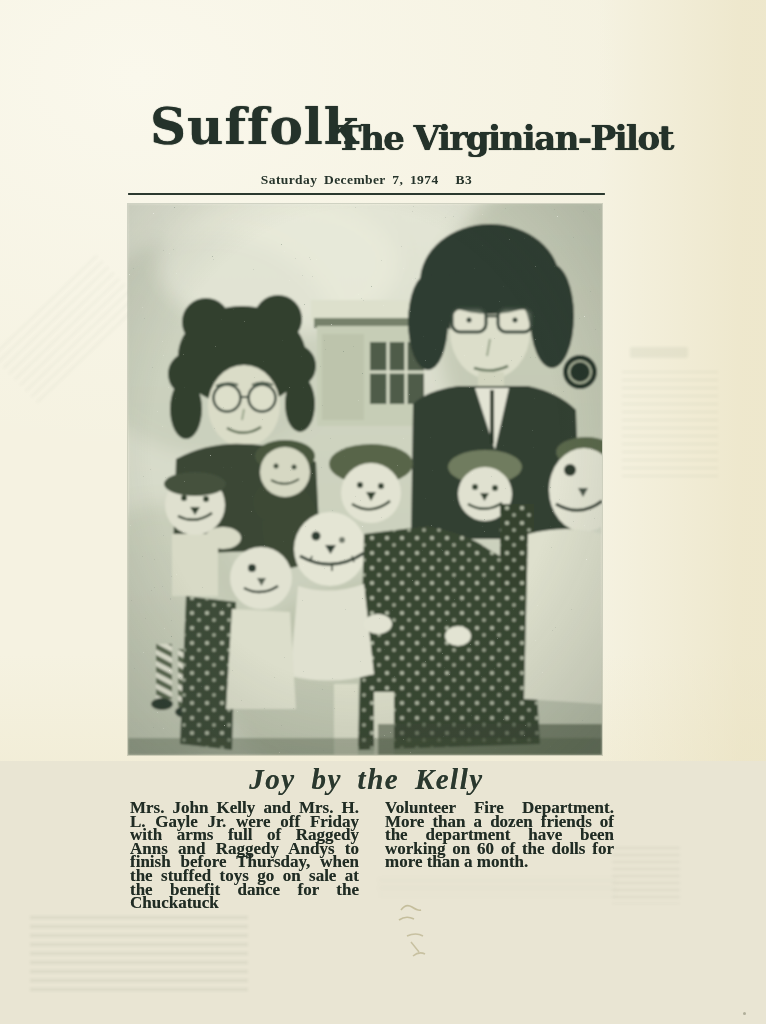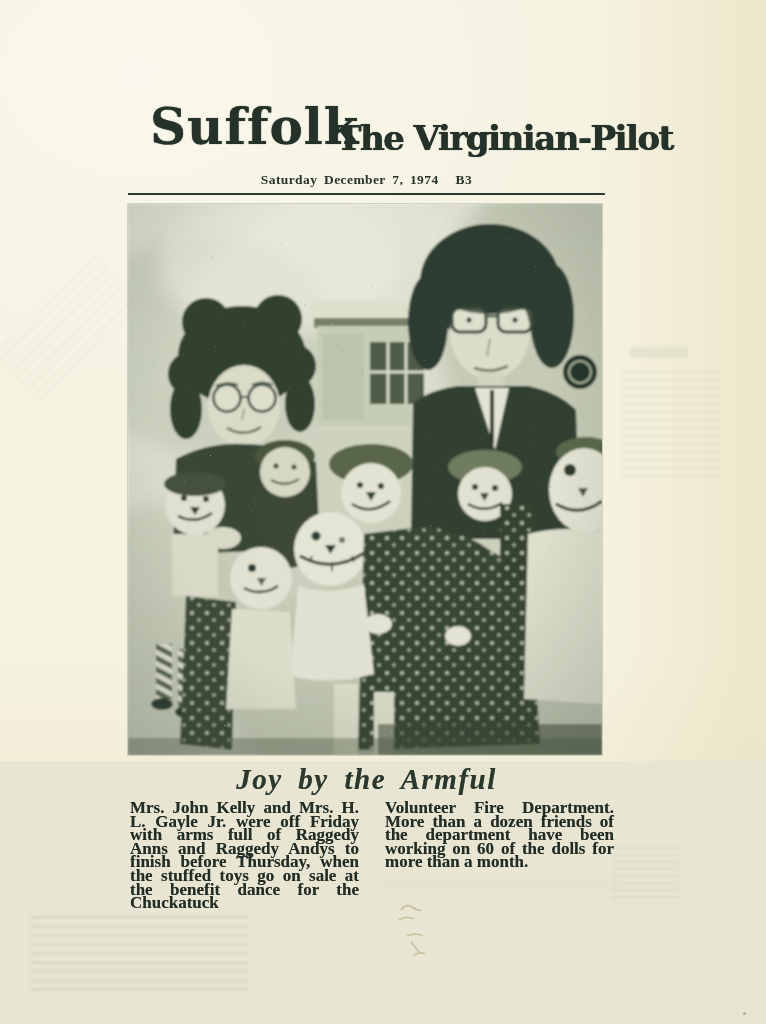--- a/index.html
+++ b/index.html
@@ -311,21 +311,21 @@
         <rect x="0" y="534" width="474" height="17" fill="#46523d" opacity=".35"></rect>
       </g>
 
       <rect width="474" height="551" fill="url(#vg)"></rect>
       <rect width="474" height="551" filter="url(#grainDark)" opacity=".5"></rect>
       <rect width="474" height="551" filter="url(#grainLight)" opacity=".55"></rect>
     </svg>
   </figure>
 
 
-  <h1 class="headline">Joy by the Armful</h1>
+  <h1 class="headline">Joy by the Kelly</h1>
 
   <div class="columns">
     <p>Mrs. John Kelly and Mrs. H. L. Gayle Jr. were off Friday with arms full of Raggedy Anns and Raggedy Andys to finish before Thursday, when the stuffed toys go on sale at the benefit dance for the Chuckatuck</p>
     <p>Volunteer Fire Department. More than a dozen friends of the department have been working on 60 of the dolls for more than a month.</p>
   </div>
 
   <svg class="scribbles" width="60" height="70" viewBox="0 0 60 70">
     <path d="M8 12 q5 -7 11 -3 t9 3 M6 22 q7 -5 15 -1" stroke="#a89e6f" fill="none" stroke-width="1.6" opacity=".55"></path>
     <path d="M14 38 q9 -4 16 0 M18 44 l8 10 M20 58 q6 -5 12 -2" stroke="#a89e6f" fill="none" stroke-width="1.5" opacity=".5"></path>
   </svg>

